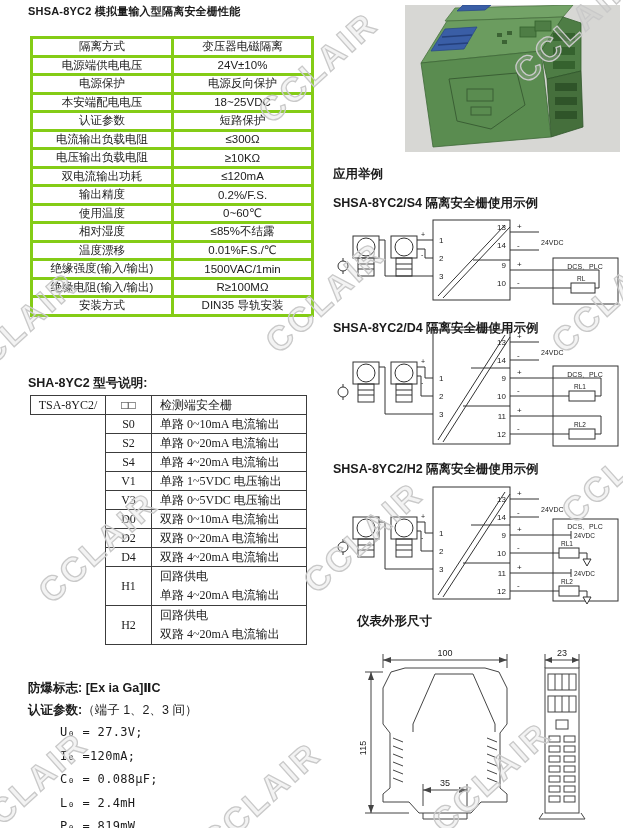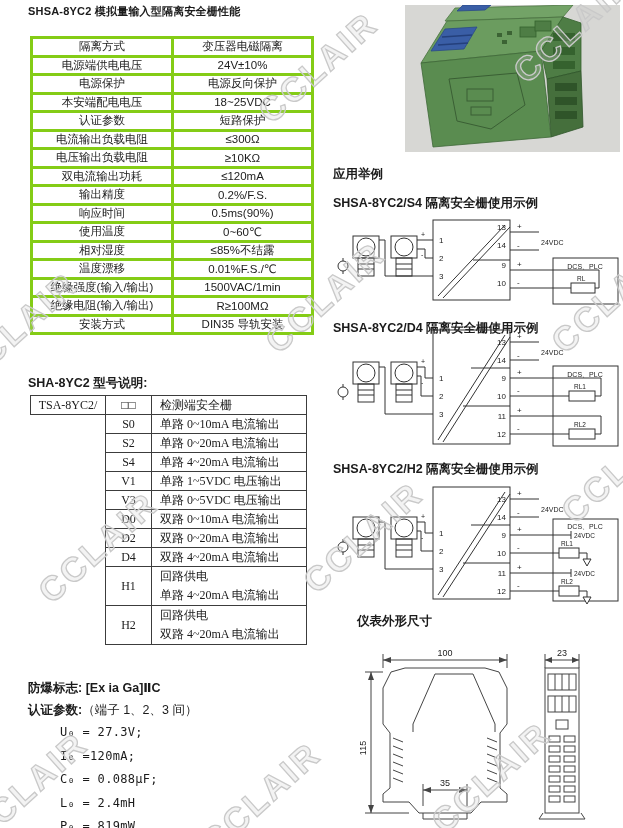--- a/index.html
+++ b/index.html
@@ -125,24 +125,20 @@
           <td>电压输出负载电阻</td>
           <td>≥10KΩ</td>
         </tr>
       <tr>
           <td>双电流输出功耗</td>
           <td>≤120mA</td>
         </tr>
       <tr>
           <td>输出精度</td>
           <td>0.2%/F.S.</td>
-        </tr>
-      <tr>
-          <td>响应时间</td>
-          <td>0.5ms(90%)</td>
         </tr>
       <tr>
           <td>使用温度</td>
           <td>0~60℃</td>
         </tr>
       <tr>
           <td>相对湿度</td>
           <td>≤85%不结露</td>
         </tr>
       <tr>

